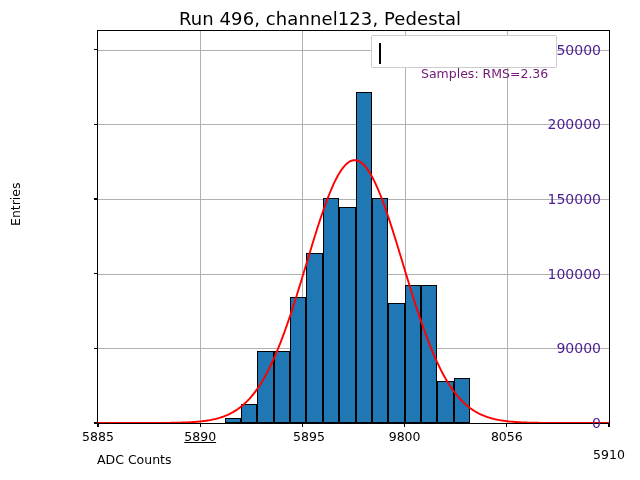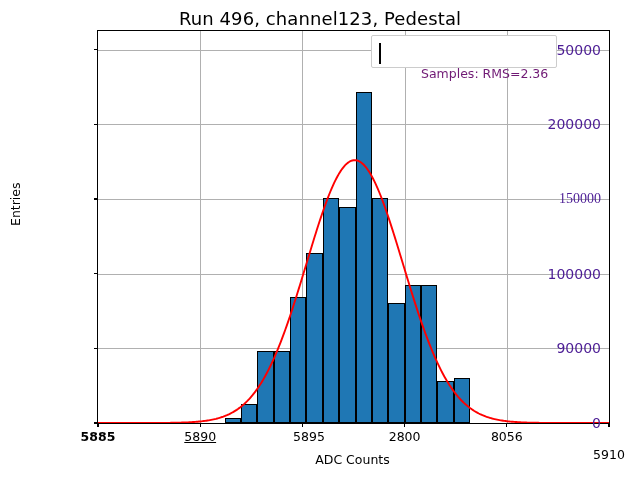--- a/index.html
+++ b/index.html
@@ -108,21 +108,21 @@
     top: 226px;
     transform: rotate(-90deg);
     transform-origin: left top;
     white-space: nowrap;
   }
   #x-axis-title {
     position: absolute;
     left: 97px;
     width: 511px;
     top: 452px;
-    text-align: center;
+    text-align: left;
     font-size: 12.5px;
     color: #000000;
   }
   
   #legend {
     position: absolute;
     left: 371px;
     top: 35px;
     background: #ffffff;
     border: 0.9px solid #cccccc;
@@ -209,35 +209,35 @@
       </svg>
     </div>
     <div id="y-ticks">
         <div class="tick-y" style="top: 391.4px;"></div>
         <div class="ylabel-tick" style="top: 392px; right: 8px; width: 90px;">0</div>
         <div class="tick-y" style="top: 316.733px;"></div>
         <div class="ylabel-tick" style="top: 317.333px; right: 8px; width: 90px;">90000</div>
         <div class="tick-y" style="top: 242.067px;"></div>
         <div class="ylabel-tick" style="top: 242.667px; right: 8px; width: 90px;">100000</div>
         <div class="tick-y" style="top: 167.4px;"></div>
-        <div class="ylabel-tick" style="top: 168px; right: 8px; width: 90px; font-family: Liberation Serif, serif;">150000</div>
+        <div class="ylabel-tick" style="top: 168px; right: 8px; width: 90px;">150000</div>
         <div class="tick-y" style="top: 92.7333px;"></div>
         <div class="ylabel-tick" style="top: 93.3333px; right: 8px; width: 90px;">200000</div>
         <div class="tick-y" style="top: 18.0667px;"></div>
         <div class="ylabel-tick" style="top: 18.6667px; right: 8px; width: 90px;">250000</div>
       </div>
     <div id="x-ticks" style="position: absolute; left: 0px; top: 392px; width: 511px;">
         <div class="tick-x" style="left: -0.6px;"></div>
-        <div class="xlabel-tick" style="left: 0px; font-weight: bold;">5885</div>
+        <div class="xlabel-tick" style="left: 0px;">5885</div>
         <div class="tick-x" style="left: 101.6px;"></div>
         <div class="xlabel-tick" style="left: 102.2px; text-decoration: underline;">5890</div>
         <div class="tick-x" style="left: 203.8px;"></div>
         <div class="xlabel-tick" style="left: 211px;">5895</div>
         <div class="tick-x" style="left: 306px;"></div>
-        <div class="xlabel-tick" style="left: 306.6px;">2800</div>
+        <div class="xlabel-tick" style="left: 306.6px;">9800</div>
         <div class="tick-x" style="left: 408.2px;"></div>
         <div class="xlabel-tick" style="left: 408.8px;">8056</div>
         <div class="tick-x" style="left: 510.4px;"></div>
         <div class="xlabel-tick" style="left: 511px; margin-top: 18px;">5910</div>
       </div>
   </div>
 
   <div id="legend">
     <div class="legend-row">
       <span class="legend-key">

